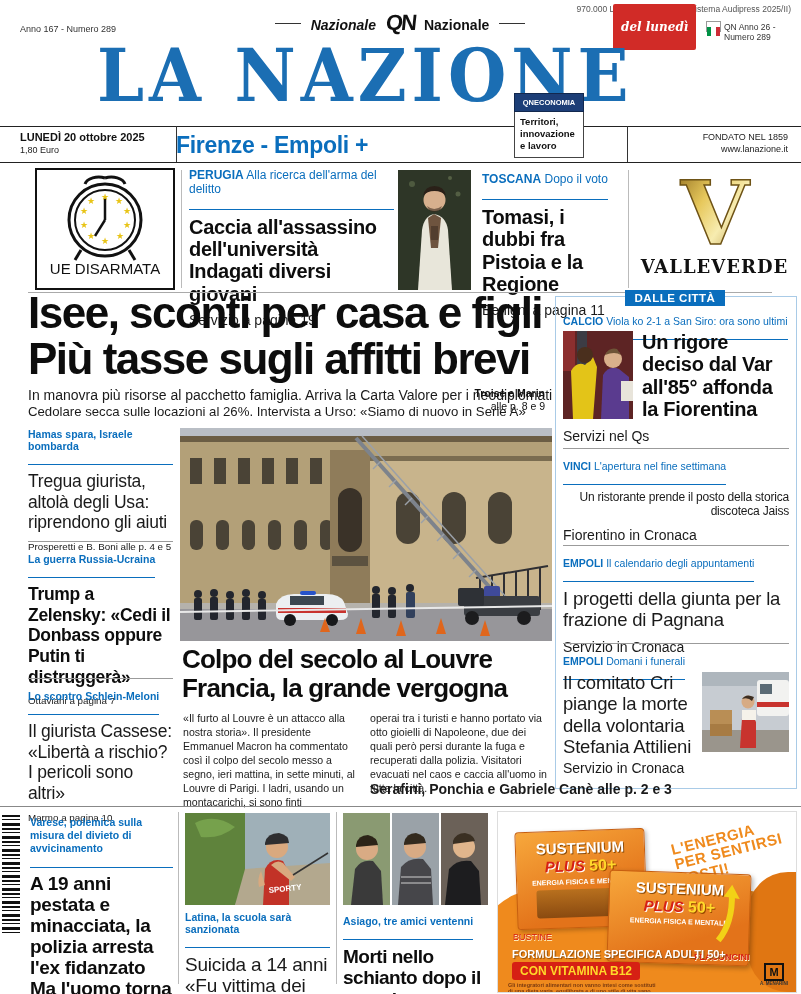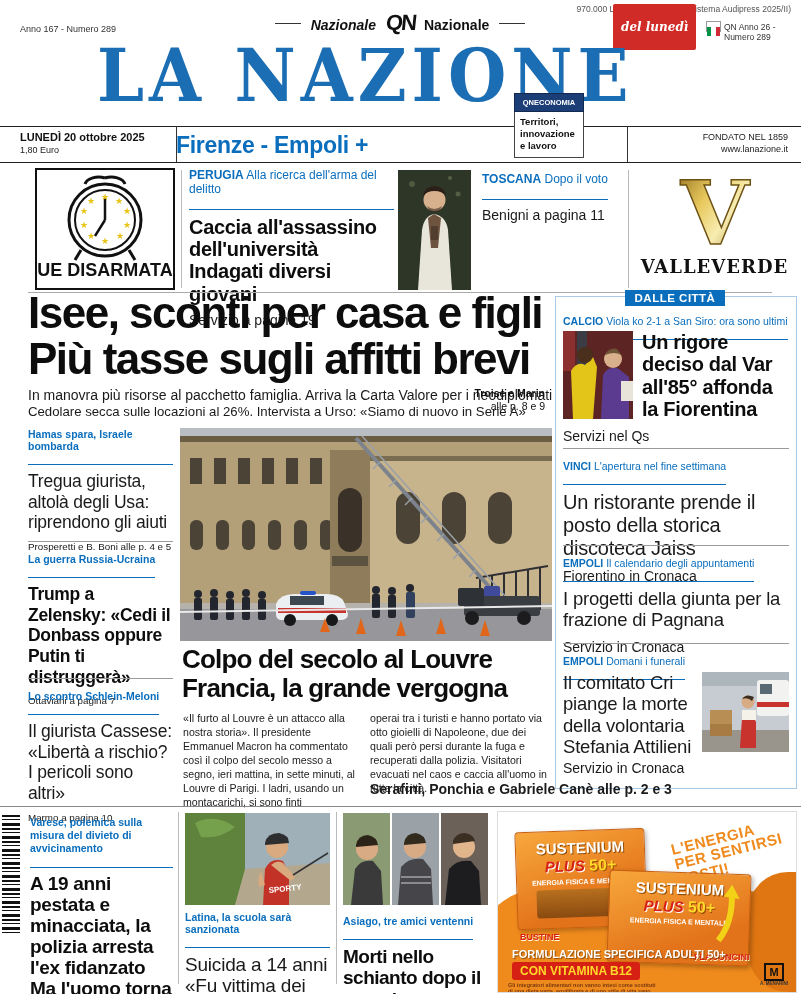--- a/index.html
+++ b/index.html
@@ -96,21 +96,21 @@
           <text x="86" y="44">★</text>
         <text x="86" y="58">★</text>
           <text x="79" y="69">★</text>
           <text x="64" y="74">★</text>
         <text x="50" y="69">★</text>
           <text x="43" y="58">★</text>
           <text x="43" y="44">★</text>
         <text x="50" y="34">★</text>
       </g>
     </svg>
-    <div style="text-align:center;font-weight:700;font-size:18px;margin-top:-6px;">UE DISARMATA</div>
+    <div style="text-align:center;font-weight:400;font-size:15px;margin-top:-6px;">UE DISARMATA</div>
   </div>
   <div class="vline" style="left:181px;top:170px;height:118px;background:#bbb;"></div>
 
   <div class="abs" style="left:189px;top:169px;width:205px;">
     <div class="kicker"><span class="tag">PERUGIA</span> <span>Alla ricerca dell'arma del delitto</span></div>
     <div class="hl" style="font-size:20px;line-height:1.12;margin-top:6px;">Caccia all'assassino dell'università Indagati diversi giovani</div>
     <div class="byline" style="margin-top:7px;">Servizio a pagina 19</div>
   </div>
 
   <div class="photo" style="left:398px;top:170px;width:73px;height:120px;">
@@ -123,20 +123,21 @@
       <path d="M30 48 L36 44 L43 48 L40 78 L33 78 Z" fill="#6e543f"></path>
       <path d="M33 56 h7 v14 h-7 z" fill="#46352a" opacity="0.7"></path>
       <circle cx="36.5" cy="30" r="11" fill="#d7b08e"></circle>
       <path d="M25 26 Q27 16 36.5 16 Q46 16 48 26 Q44 21 36.5 21 Q29 21 25 26 Z" fill="#2a2018"></path>
       <path d="M29 36 Q36 42 44 36 L42 40 Q36 44 31 40 Z" fill="#3a2c20" opacity="0.6"></path>
     </svg>
   </div>
 
   <div class="abs" style="left:482px;top:169px;width:140px;">
     <div class="kicker"><span class="tag">TOSCANA</span> <span>Dopo il voto</span></div>
+    <div class="hl" style="font-size:20px;line-height:1.12;margin-top:6px;">Tomasi, i dubbi fra Pistoia e la Regione</div>
     <div class="byline" style="margin-top:7px;">Benigni a pagina 11</div>
   </div>
   <div class="vline" style="left:628px;top:170px;height:118px;background:#bbb;"></div>
 
   <div class="abs" style="left:637px;top:168px;width:155px;height:120px;text-align:center;">
     <svg width="100" height="88" viewBox="0 0 100 88">
       <defs>
         <linearGradient id="gold" x1="0" y1="0" x2="1" y2="1">
           <stop offset="0" stop-color="#8f6c1e"></stop>
             <stop offset="0.35" stop-color="#e7c85c"></stop>
@@ -178,21 +179,21 @@
       <path d="M42 24 Q46 16 54 18 L58 24 Q52 20 42 24 Z" fill="#6e5437"></path>
       <rect x="58" y="50" width="12" height="20" fill="#e8e4da"></rect>
     </svg>
   </div>
   <div class="abs hl" style="left:642px;top:331px;width:148px;font-size:20px;line-height:1.12;">Un rigore deciso dal Var all'85° affonda la Fiorentina</div>
   <div class="abs byline" style="left:563px;top:428px;">Servizi nel Qs</div>
   <div class="sep-gray" style="left:563px;top:448px;width:226px;"></div>
 
   <div class="abs" style="left:563px;top:456px;width:226px;">
     <div class="kicker sm"><span class="tag">VINCI</span> <span>L'apertura nel fine settimana</span></div>
-    <div class="hl-reg" style="font-size:20px;line-height:1.15;margin-top:6px;">Un ristorante prende il posto della storica discoteca Jaiss</div>
+    <div class="hl-reg" style="font-size:12px;line-height:1.15;margin-top:6px;text-align:right;">Un ristorante prende il posto della storica discoteca Jaiss</div>
     <div class="byline" style="margin-top:8px;">Fiorentino in Cronaca</div>
   </div>
   <div class="sep-gray" style="left:563px;top:545px;width:226px;"></div>
 
   <div class="abs" style="left:563px;top:553px;width:226px;">
     <div class="kicker sm"><span class="tag">EMPOLI</span> <span>Il calendario degli appuntamenti</span></div>
     <div class="hl-reg" style="font-size:18.5px;line-height:1.15;margin-top:6px;">I progetti della giunta per la frazione di Pagnana</div>
     <div class="byline" style="margin-top:8px;">Servizio in Cronaca</div>
   </div>
   <div class="sep-gray" style="left:563px;top:643px;width:226px;"></div>
@@ -414,21 +415,21 @@
     <div class="abs" style="left:110px;top:60px;width:140px;height:90px;background:linear-gradient(160deg,#f7a83c,#e3731a 70%);border:1px solid #c65e10;border-radius:4px;transform:rotate(2deg);box-shadow:2px 2px 5px rgba(0,0,0,0.3);">
       <div style="color:#fff;font-weight:900;font-size:15px;text-align:center;margin-top:7px;text-shadow:1px 1px 0 #8a4a08;">SUSTENIUM</div>
       <div style="text-align:center;margin-top:1px;"><span style="color:#d62014;font-weight:900;font-style:italic;font-size:15px;text-shadow:1px 1px 0 #fff;">PLUS</span> <span style="color:#ffd82a;font-weight:900;font-size:16px;text-shadow:1px 1px 0 #9a4a00;">50+</span></div>
       <div style="color:#fff;font-weight:700;font-size:7px;text-align:center;margin-top:2px;">ENERGIA FISICA E MENTALE</div>
       <svg class="abs" style="right:6px;top:8px;" width="30" height="60" viewBox="0 0 30 60">
         <path d="M6 58 Q20 40 18 10" stroke="#f2d216" stroke-width="6" fill="none"></path>
         <path d="M10 14 L18 2 L26 16 Z" fill="#f2d216"></path>
       </svg>
     </div>
 
-    <div class="abs" style="left:22px;top:120px;color:#d62014;font-weight:700;font-size:9px;text-shadow:0.5px 0.5px 0 #ffd;">BUSTINE</div>
+    <div class="abs" style="left:15px;top:120px;color:#d62014;font-weight:400;font-size:9px;text-shadow:0.5px 0.5px 0 #ffd;">BUSTINE</div>
     <div class="abs" style="left:196px;top:140px;color:#d62014;font-weight:900;font-size:9px;text-shadow:0.5px 0.5px 0 #ffd;">FLACONCINI</div>
     <div class="abs" style="left:14px;top:136px;color:#fff;font-weight:900;font-size:11px;text-shadow:1px 1px 1px #8a4a08;">FORMULAZIONE SPECIFICA ADULTI 50+</div>
     <div class="abs" style="left:14px;top:150px;background:#d62014;color:#ffd82a;font-weight:900;font-size:12px;padding:2px 8px;border-radius:3px;">CON VITAMINA B12</div>
     <div class="abs prelines" style="left:10px;top:170px;font-size:5.5px;font-weight:700;color:#7a3a10;">Gli integratori alimentari non vanno intesi come sostituti
 di una dieta varia, equilibrata e di uno stile di vita sano.</div>
     <div class="abs" style="right:8px;bottom:6px;text-align:center;">
       <div style="width:16px;height:14px;border:2px solid #111;margin:0 auto;font-weight:900;font-size:11px;line-height:14px;">M</div>
       <div style="font-size:4.5px;font-weight:700;color:#333;">A. MENARINI</div>
     </div>
   </div>

